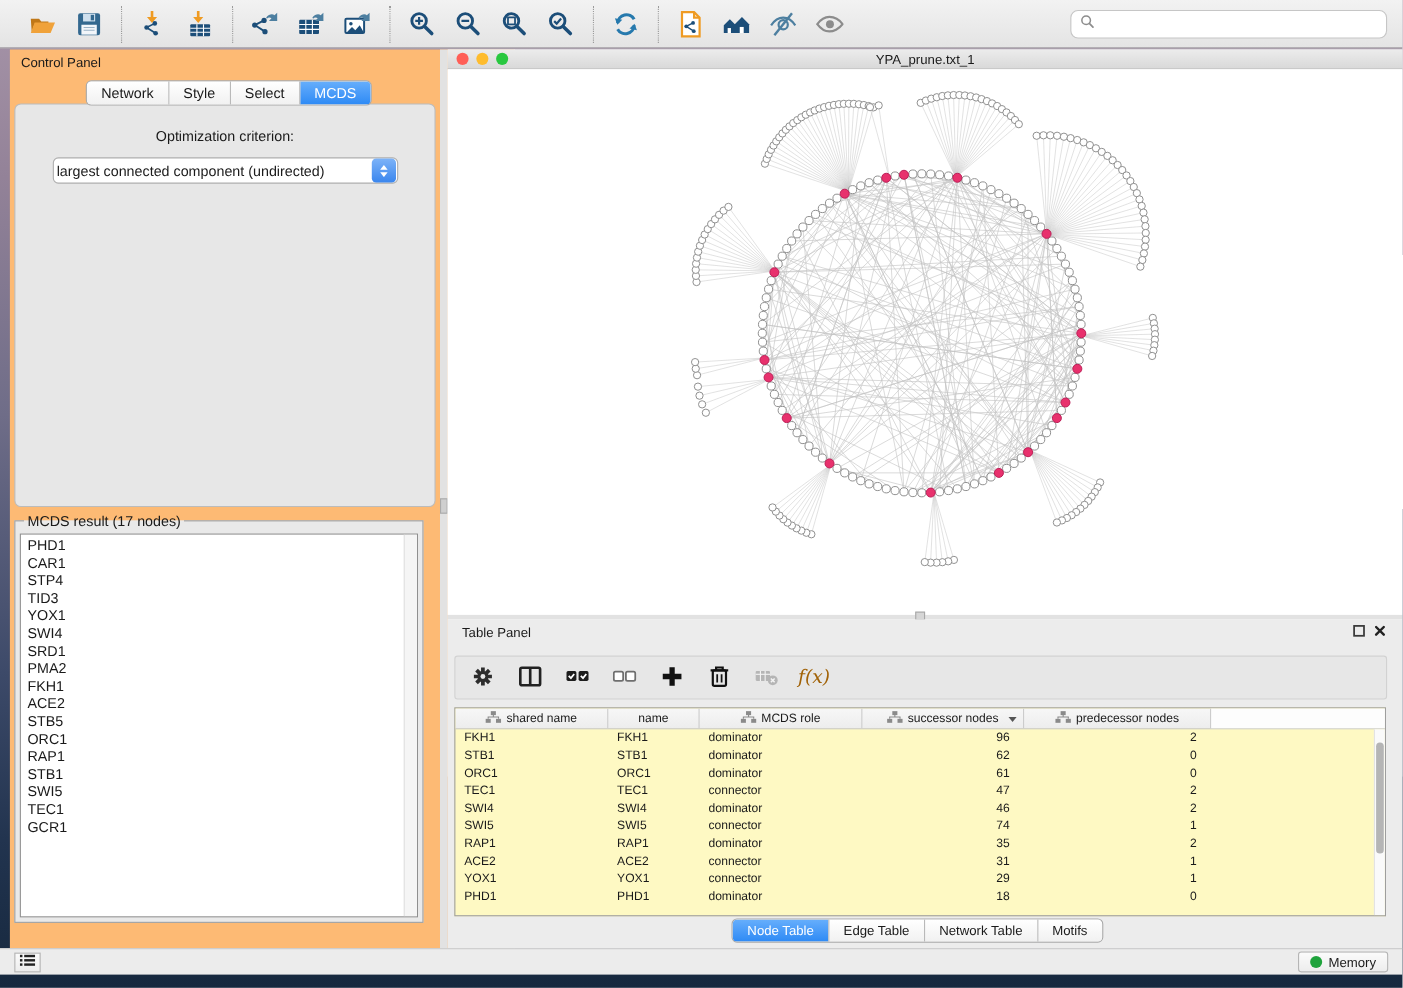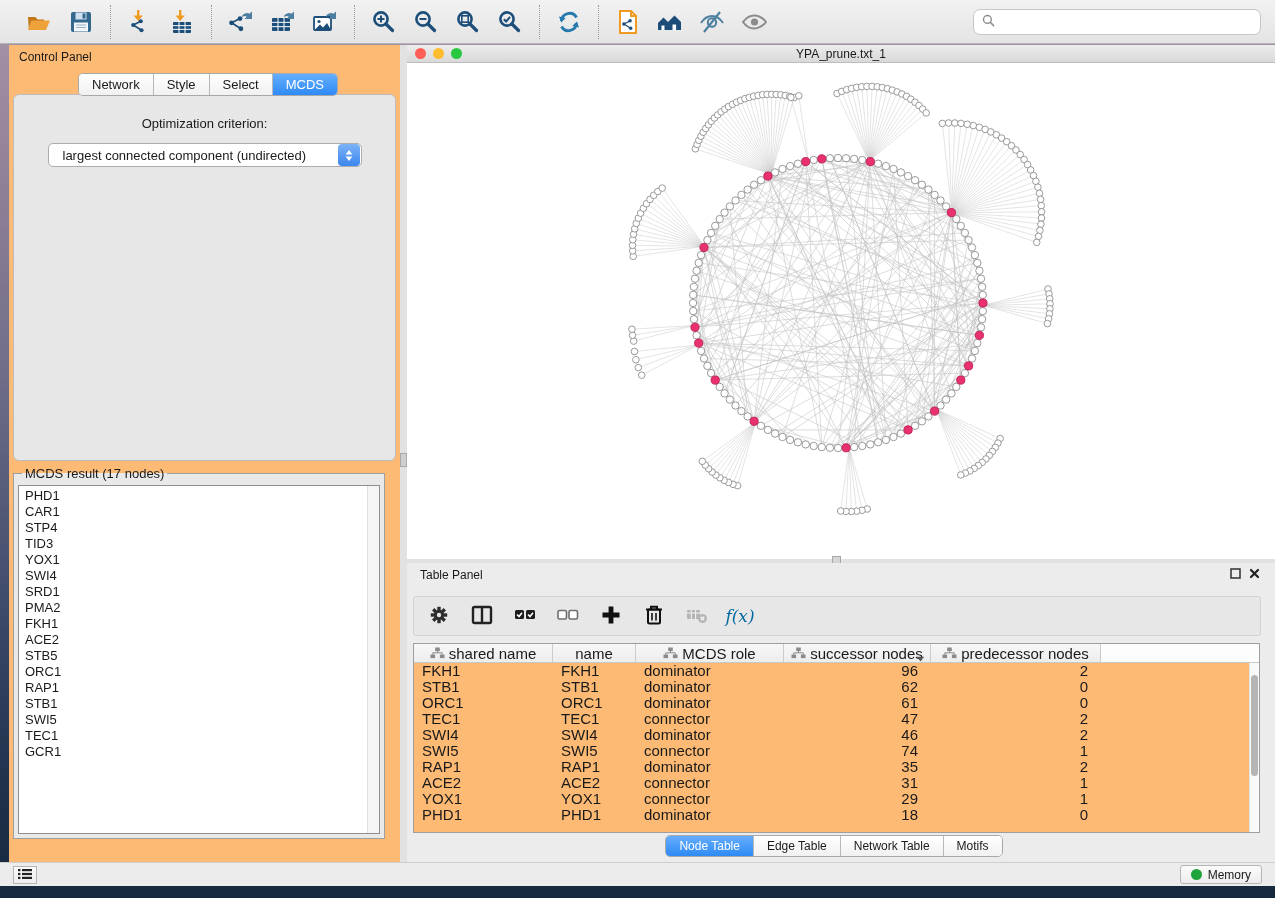--- a/index.html
+++ b/index.html
@@ -35,21 +35,21 @@
   .seg > div { padding:3px 13px; border-left:1px solid #b9b9b9; background:linear-gradient(#ffffff,#f1f1f1);
     white-space:nowrap; }
   .seg > div:first-child { border-left:none; }
   .seg > div.active { background:linear-gradient(#66aefc,#2e8af5); color:#fff; }
   .cp-tabs { position:absolute; left:69px; top:28px; z-index:2; }
   .cp-sub { position:absolute; left:4px; top:49px; width:383px; height:367px;
     background:#e7e7e7; border:1px solid #bcbcbc; border-radius:6px; }
   .opt-label { text-align:center; margin-top:21px; font-size:13px; }
   .mac-select { position:relative; margin:12px auto 0; width:314px; height:24px; background:#fff;
     border:1px solid #adadad; border-radius:5px; display:flex; align-items:center; font-size:13px; }
-  .mac-select .val { flex:1; padding-left:14px; white-space:nowrap; }
+  .mac-select .val { flex:1; padding-left:3px; white-space:nowrap; }
   .mac-select .cap { width:22px; height:22px; border-radius:4px; margin:0 1px 0 0;
     background:linear-gradient(#7db3f8,#3a86ee); display:flex; flex-direction:column;
     align-items:center; justify-content:center; gap:1px; }
   .cap svg { display:block; }
   .btn-row { display:flex; justify-content:center; gap:13px; margin-top:12px; }
   .btn { font-size:13px; padding:4px 16px; background:linear-gradient(#ffffff,#f0f0f0);
     border:1px solid #ababab; border-radius:5px; font-family:"Liberation Sans",sans-serif; }
   .btn.focused { box-shadow:0 0 0 3px #a9c9f2; border-color:#7aa6e0; }
   .mcds-fieldset { position:absolute; left:4px; top:421px; width:372px; height:373px;
     border:1px solid #9f9f9f; margin:0; padding:4px; background:#e9e9e9; }
@@ -74,22 +74,22 @@
   .tl { width:11px; height:11px; border-radius:50%; margin-right:7px; }
   .net-title { position:absolute; left:0; right:0; text-align:center; font-size:12px; pointer-events:none; }
   .net-canvas { position:absolute; left:0; top:18px; width:868px; height:496px; background:#fff; }
   
   .table-panel { position:absolute; left:407px; top:563px; width:868px; height:299px; background:#ececec; }
   .tp-toolbar { position:absolute; left:6px; top:33px; width:848px; height:40px;
     background:#e7e7e7; border:1px solid #d2d2d2; border-radius:3px;
     display:flex; align-items:center; gap:17px; padding:0 12px; }
   .tp-btn { width:26px; height:26px; display:flex; align-items:center; justify-content:center;
     background:transparent; border:none; }
-  .data-table { position:absolute; left:6px; top:80px; width:847px; height:190px; background:#fdba74;
-    border:1px solid #9e9e9e; font-size:15px; overflow:hidden; }
+  .data-table { position:absolute; left:6px; top:80px; width:847px; height:190px; background:#fef9c3;
+    border:1px solid #9e9e9e; font-size:11px; overflow:hidden; }
   .dt-header { display:flex; height:19px; background:linear-gradient(#f7f7f7,#ededed);
     border-bottom:1px solid #c9c9c9; }
   .dt-hcell { display:flex; align-items:center; justify-content:center; gap:4px;
     border-right:1px solid #cccccc; padding:0 4px; position:relative; white-space:nowrap; }
   .dt-hcell .sort { position:absolute; right:5px; top:4px; }
   .dt-row { display:flex; height:16px; line-height:16px; }
   .dt-cell { padding:0 8px; white-space:nowrap; overflow:hidden; }
   .dt-cell.num { text-align:right; padding-right:13px; }
   .dt-scroll { position:absolute; right:0; top:19px; bottom:0; width:10px; background:#fafafa;
     border-left:1px solid #e3e3e3; }
@@ -1085,21 +1085,21 @@
                 <line x1="1" y1="9" x2="14" y2="9"></line>
                 <line x1="5.3" y1="6" x2="5.3" y2="15"></line>
                 <line x1="9.6" y1="6" x2="9.6" y2="15"></line>
               </g>
               <circle cx="16.5" cy="14.5" r="4.5" fill="#8e8e8e"></circle>
               <path d="M14.8 12.8l3.4 3.4M18.2 12.8l-3.4 3.4" stroke="#fff" stroke-width="1.4"></path>
             </g>
           </svg></span>
       </button>
       <button class="tp-btn">
-        <span><span style="font-family:'DejaVu Serif',serif;font-style:italic;font-size:17px;color:#0369a1;">f(x)</span></span>
+        <span><span style="font-family:'DejaVu Serif',serif;font-style:italic;font-size:17px;color:#a16207;">f(x)</span></span>
       </button>
     </div>
   <div class="data-table">
     <div class="dt-header" id="dt-header">
         <div class="dt-hcell" style="width: 139px;">
           <span><svg width="15" height="12" viewBox="0 0 15 12">
               <g fill="#8a8a8a">
                 <rect x="5.2" y="0.5" width="4.6" height="3.6"></rect>
                 <rect x="0.5" y="7.5" width="4.6" height="3.6"></rect>
                 <rect x="9.9" y="7.5" width="4.6" height="3.6"></rect>

